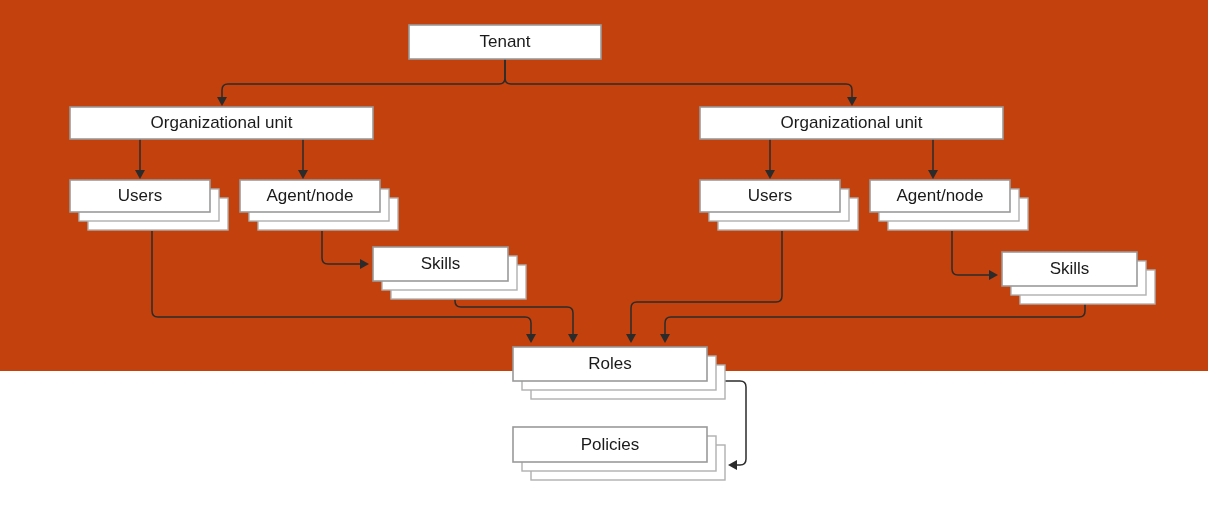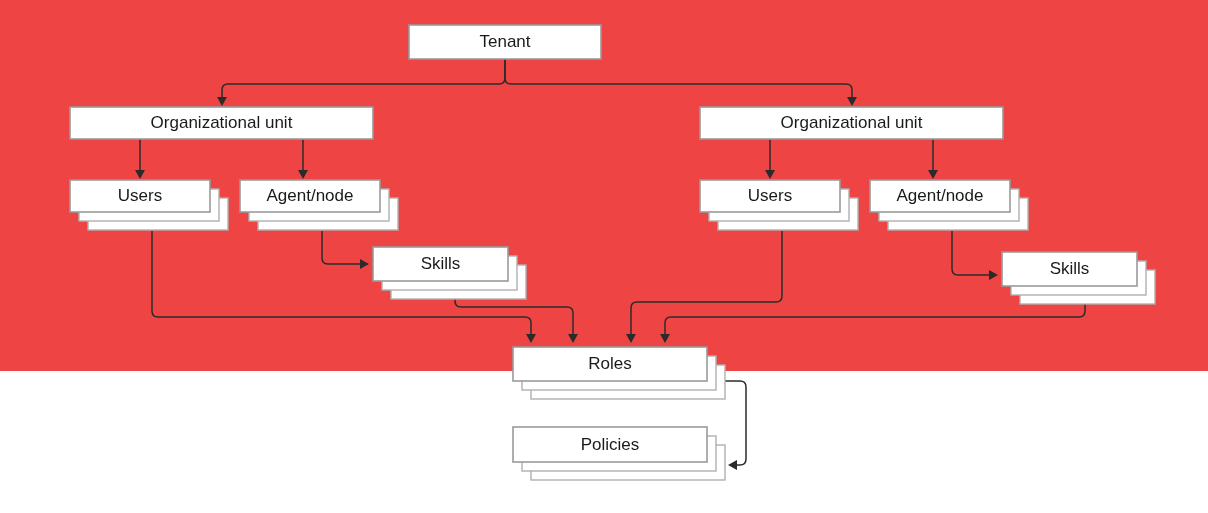--- a/index.html
+++ b/index.html
@@ -1,18 +1,18 @@
 <!DOCTYPE html>
 <html><head>
 <meta charset="utf-8">
 <style>
   html,body{margin:0;padding:0;background:#ffffff;}
   body{width:1208px;height:513px;overflow:hidden;
        font-family:"Liberation Sans","DejaVu Sans",sans-serif;}
-  #diagram{position:relative;width:1208px;height:371px;background:#ef4444;}
+  #diagram{position:relative;width:1208px;height:371px;background:#c2410c;}
   svg{display:block;}
   .node-rect{fill:#ffffff;stroke:#9a9a9a;stroke-width:1.6;}
   .node-shadow{fill:#ffffff;stroke:#b0b0b0;stroke-width:1.4;}
   .edge{fill:none;stroke:#2b2b2b;stroke-width:1.5;stroke-linejoin:round;stroke-linecap:butt;}
   .node-label{fill:#1a1a1a;font-size:17px;text-anchor:middle;dominant-baseline:middle;
               font-family:"Liberation Sans","DejaVu Sans",sans-serif;}
 </style>
 </head>
 <body>
 

